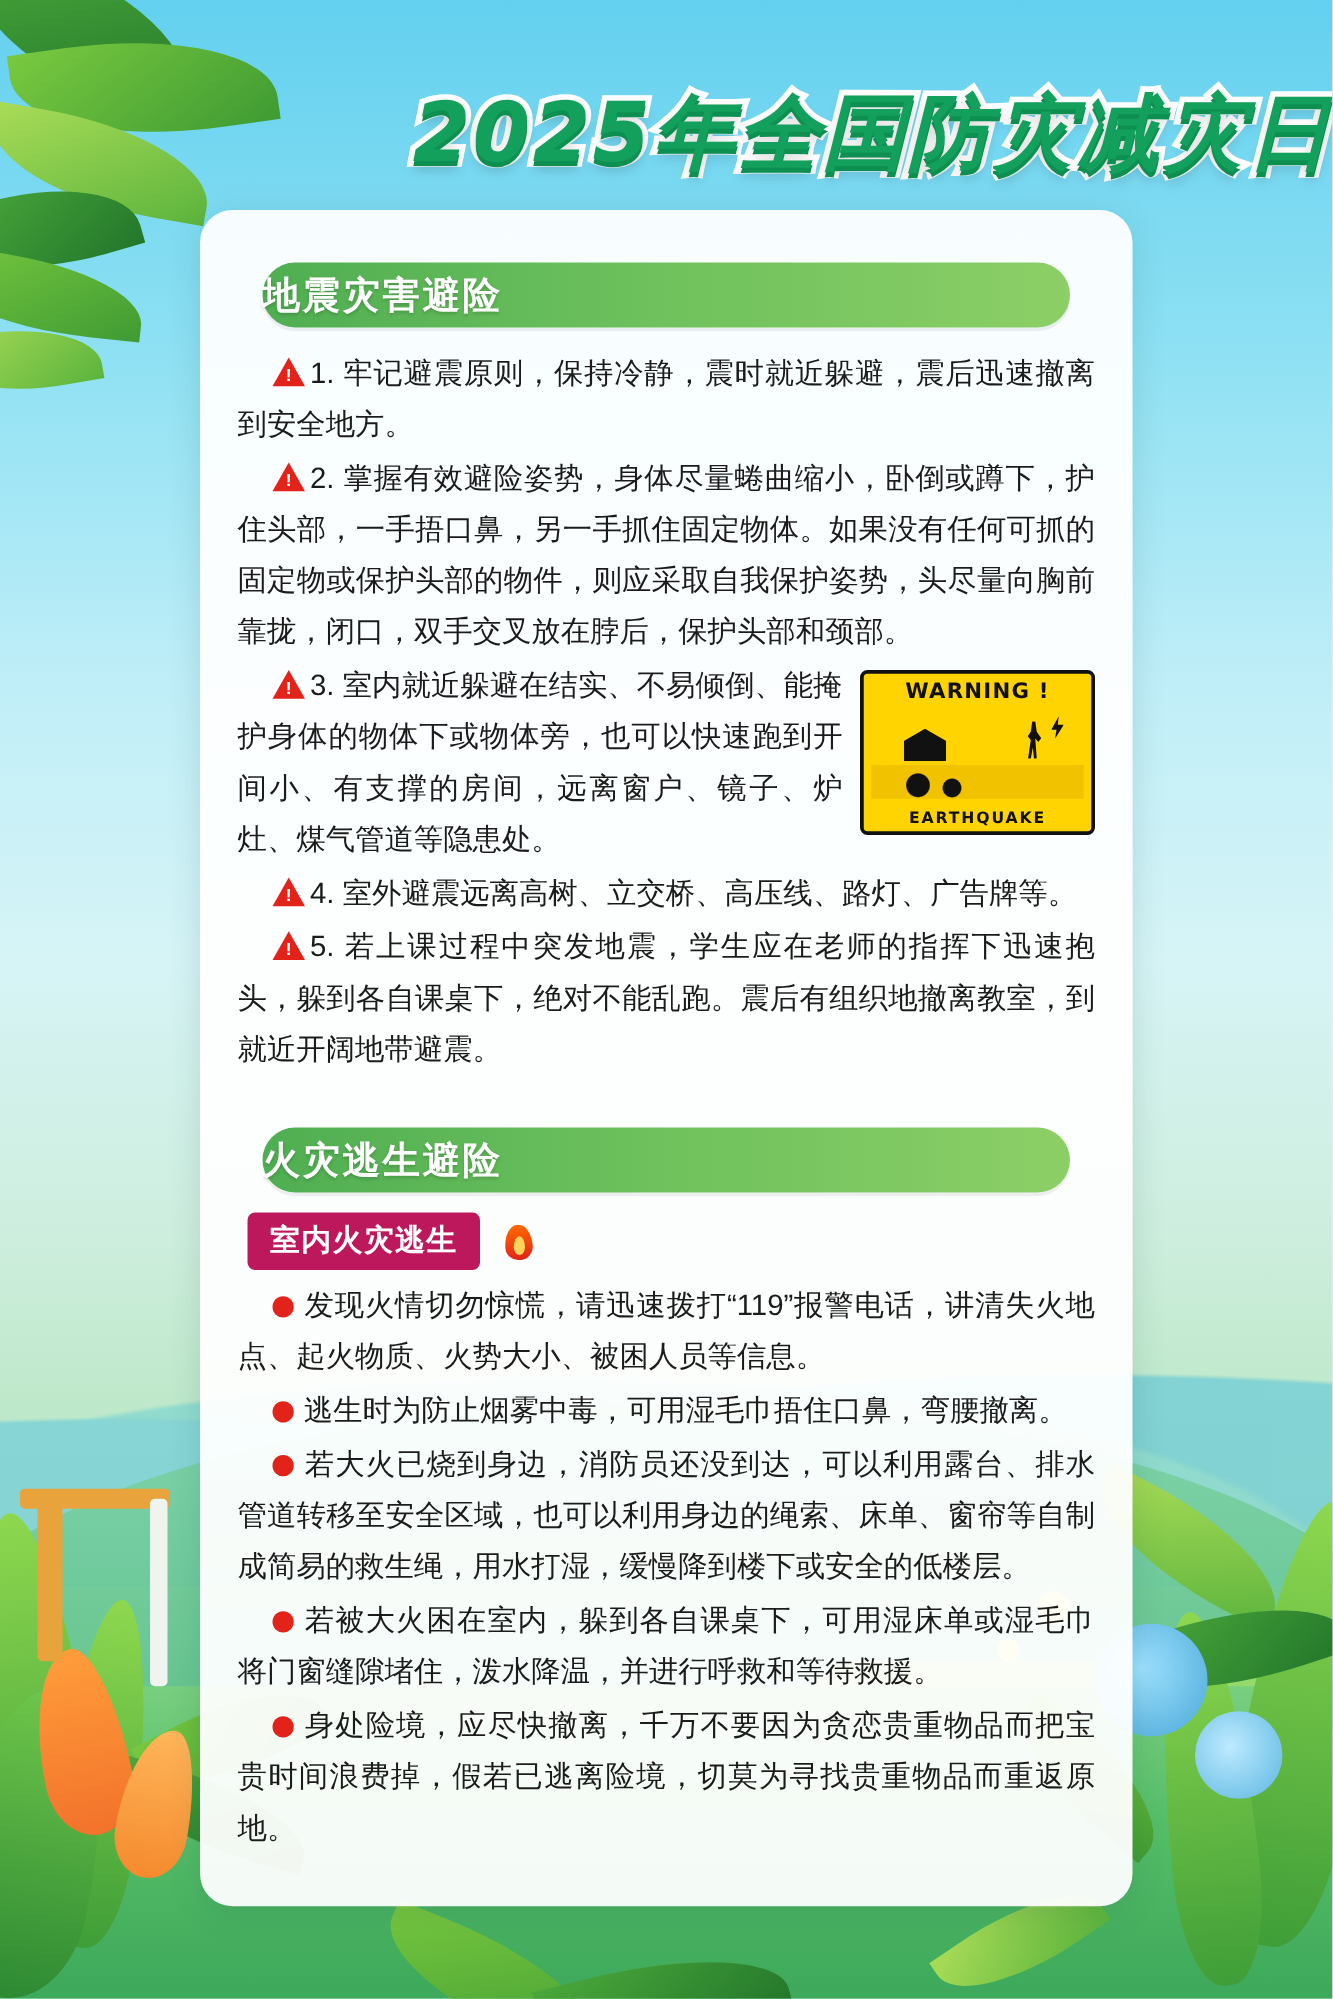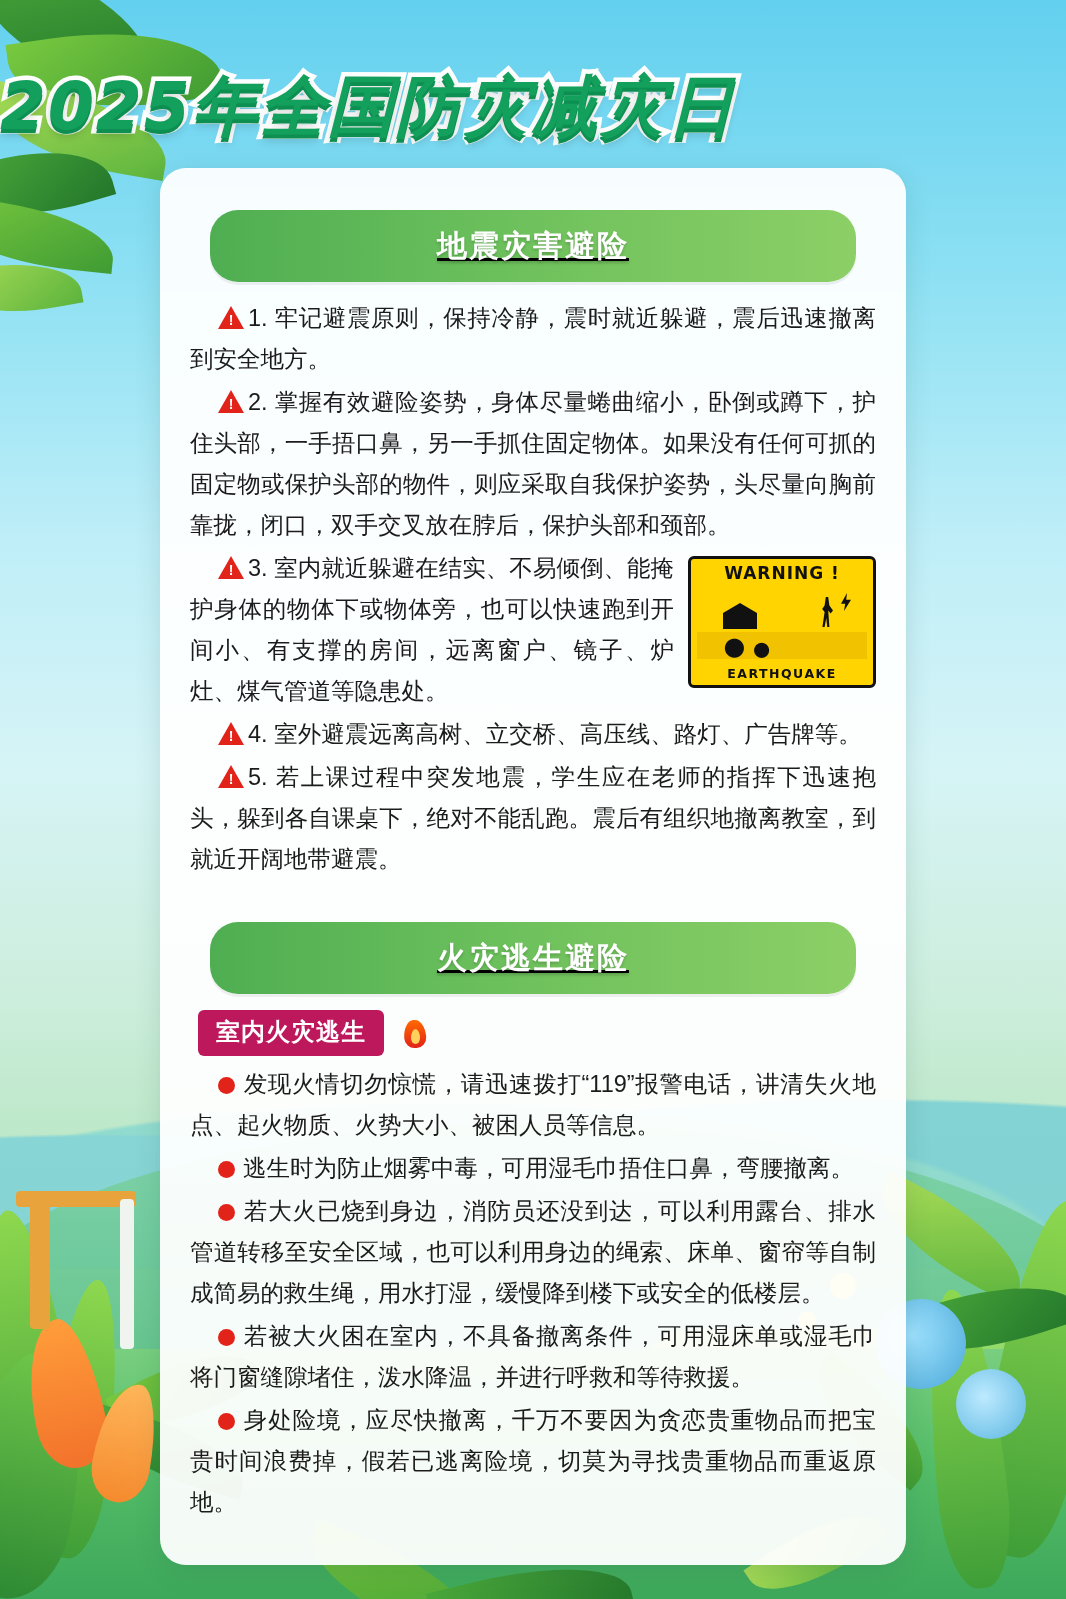--- a/index.html
+++ b/index.html
@@ -91,21 +91,21 @@
     position: absolute;
     background: #e8a33d;
     border-radius: 4px;
   }
   
   .title-wrap {
     position: absolute;
     top: 62px;
     left: 0;
     right: 0;
-    text-align: left;
+    text-align: right;
     z-index: 5;
   }
   .title {
     display: inline-block;
     font-family: "DejaVu Sans", "Liberation Sans", sans-serif;
     font-size: 66px;
     font-weight: 700;
     font-style: italic;
     letter-spacing: 2px;
     color: #13a05c;
@@ -124,28 +124,26 @@
     background: rgba(255,255,255,.94);
     border-radius: 26px;
     box-shadow: 0 6px 26px rgba(40,90,80,.16);
     padding: 34px 30px 40px 30px;
     box-sizing: border-box;
     z-index: 6;
   }
   .section-banner {
     margin: 8px auto 16px auto;
     width: 646px;
-    height: 72px;
+    height: 52px;
     border-radius: 28px;
     background: linear-gradient(90deg, #4fae52 0%, #6cc05c 45%, #8ccf66 100%);
     display: flex;
     align-items: center;
-    justify-content: center;
     box-shadow: 0 3px 0 rgba(0,0,0,.06);
-    text-decoration: underline;
   }
   .section-banner .t {
     font-size: 30px;
     font-weight: 700;
     color: #ffffff;
     letter-spacing: 2px;
     text-shadow: 0 2px 3px rgba(0,0,0,.18);
   }
   .section-banner.second { margin-top: 42px; }
 
@@ -407,21 +405,21 @@
 
     <p class="para">
       <span class="lead"></span><span class="bullet-dot"></span><span>逃生时为防止烟雾中毒，可用湿毛巾捂住口鼻，弯腰撤离。</span>
     </p>
 
     <p class="para">
       <span class="lead"></span><span class="bullet-dot"></span><span>若大火已烧到身边，消防员还没到达，可以利用露台、排水管道转移至安全区域，也可以利用身边的绳索、床单、窗帘等自制成简易的救生绳，用水打湿，缓慢降到楼下或安全的低楼层。</span>
     </p>
 
     <p class="para">
-      <span class="lead"></span><span class="bullet-dot"></span><span>若被大火困在室内，不具备撤离条件，可用湿床单或湿毛巾将门窗缝隙堵住，泼水降温，并进行呼救和等待救援。</span>
+      <span class="lead"></span><span class="bullet-dot"></span><span>若被大火困在室内，躲到各自课桌下，可用湿床单或湿毛巾将门窗缝隙堵住，泼水降温，并进行呼救和等待救援。</span>
     </p>
 
     <p class="para">
       <span class="lead"></span><span class="bullet-dot"></span><span>身处险境，应尽快撤离，千万不要因为贪恋贵重物品而把宝贵时间浪费掉，假若已逃离险境，切莫为寻找贵重物品而重返原地。</span>
     </p>
 
   </div>
 </div>
 
 </body></html>

